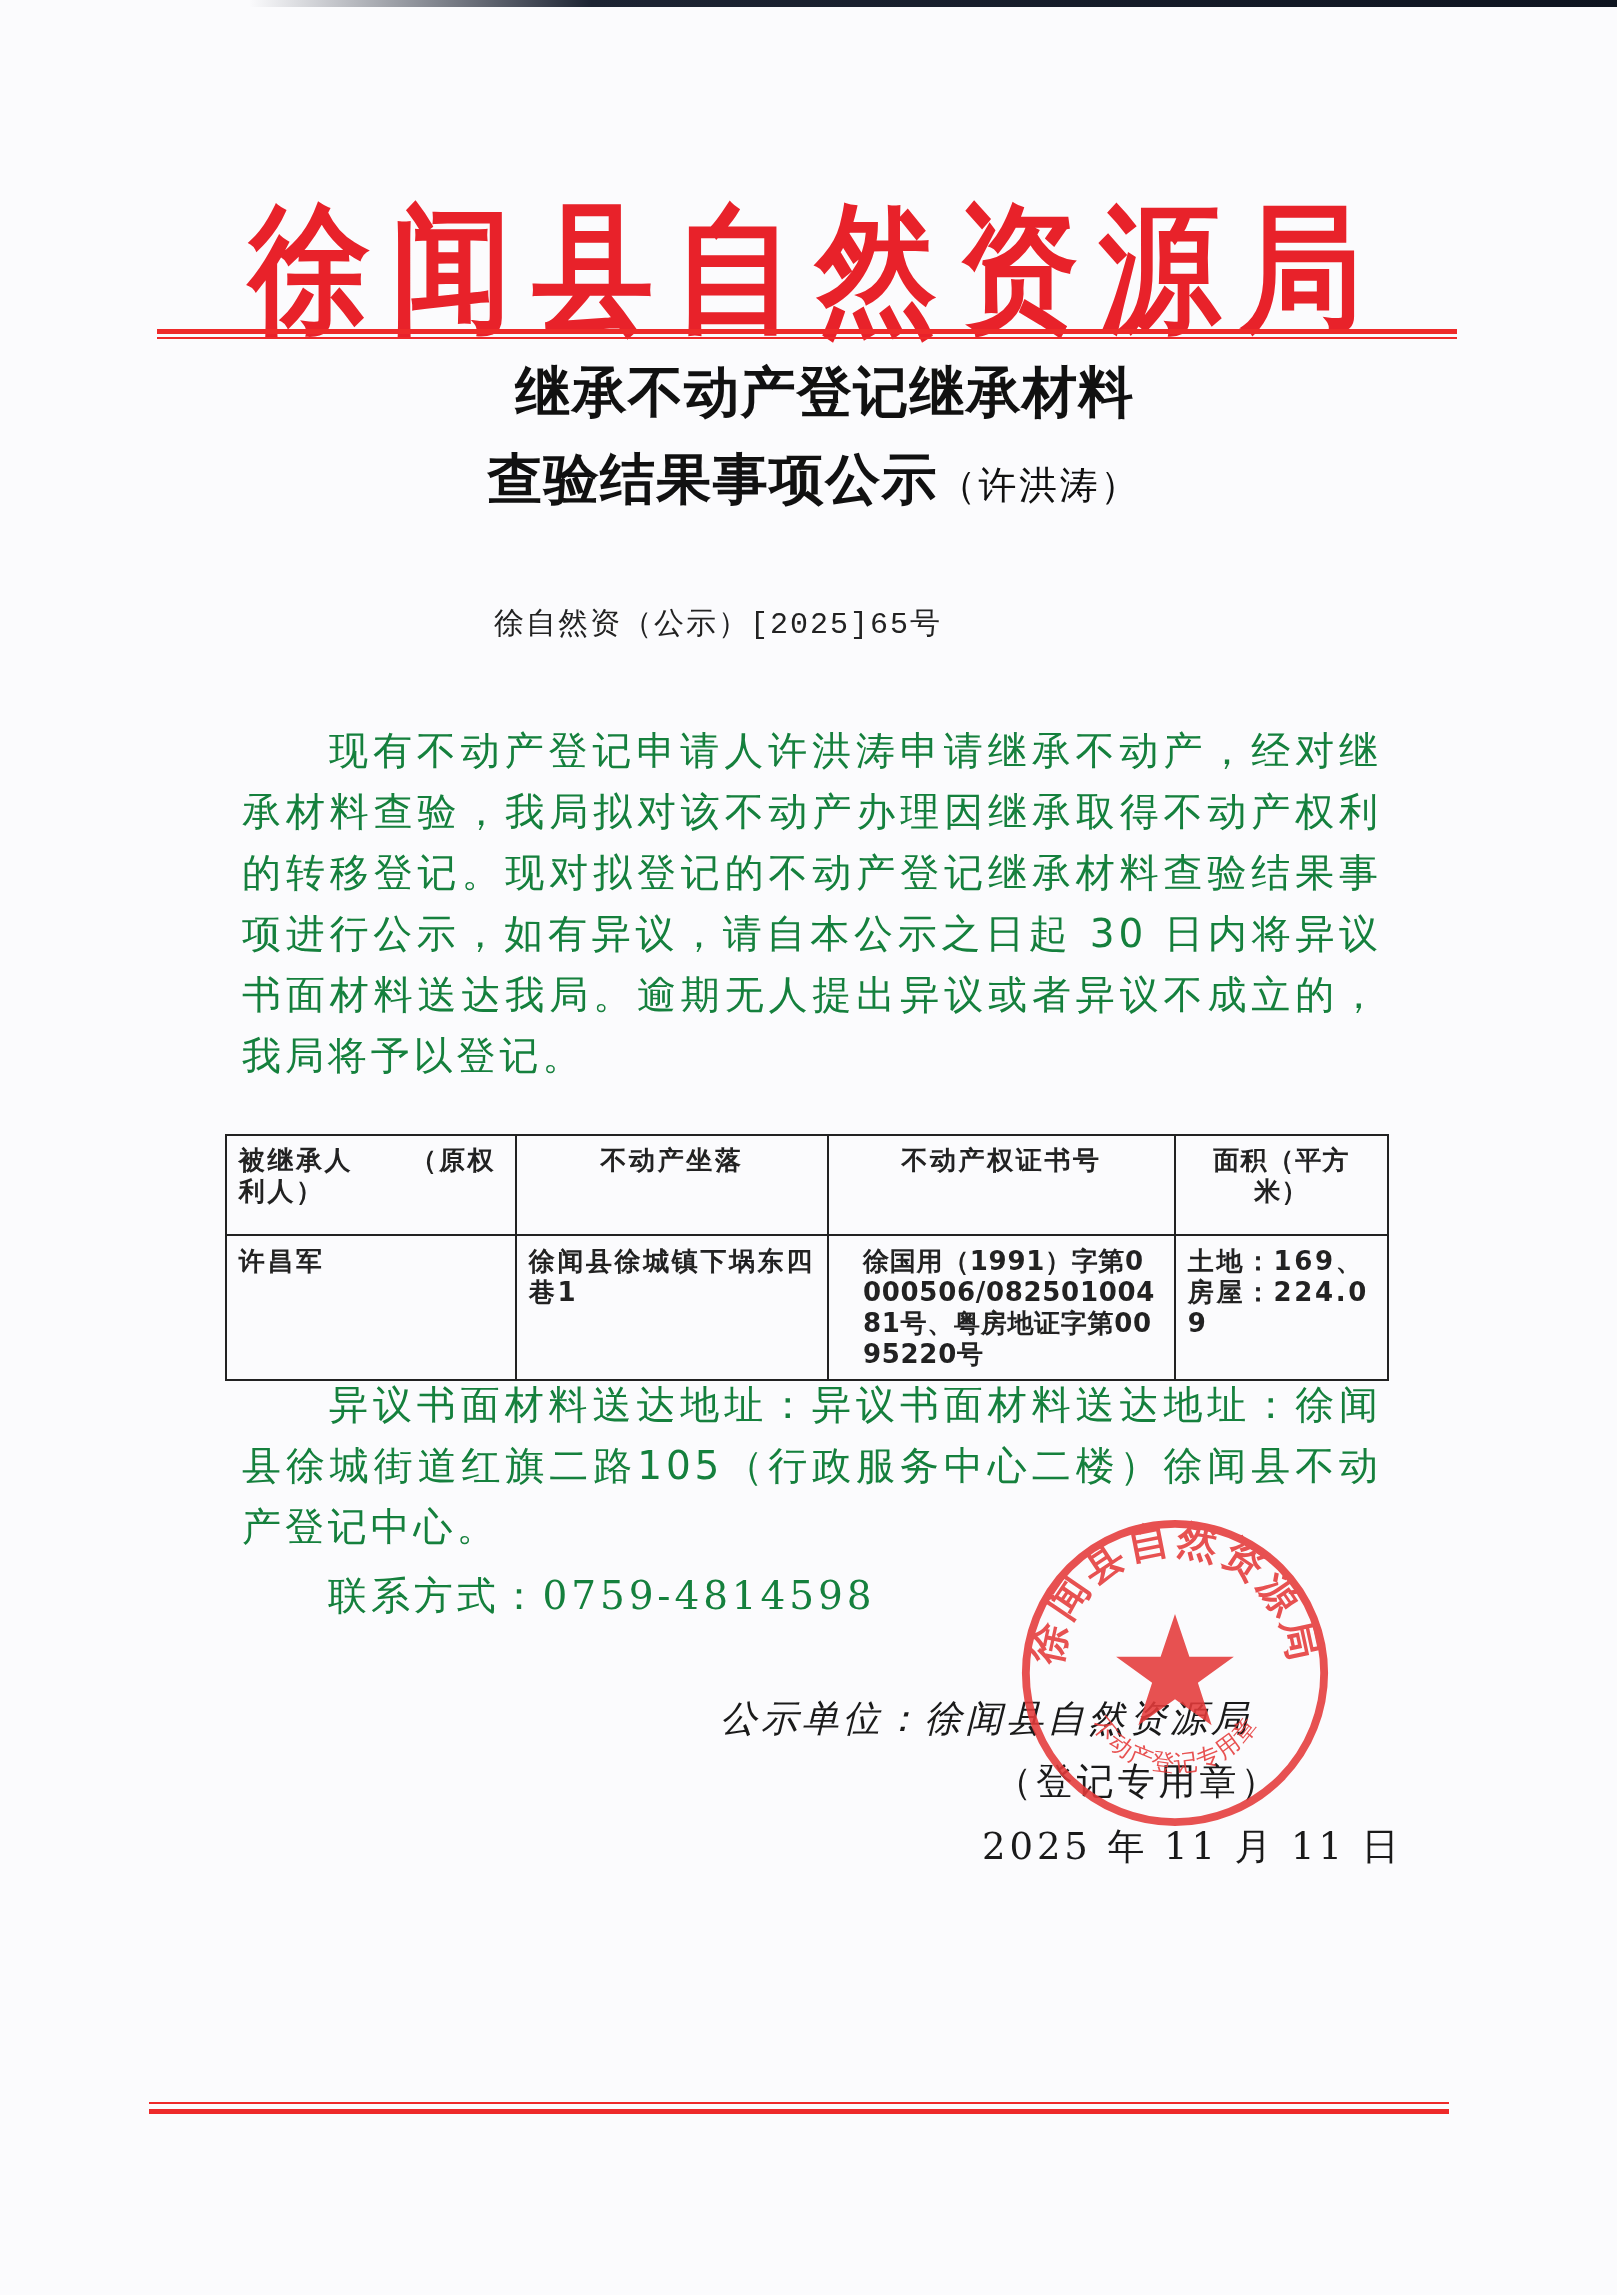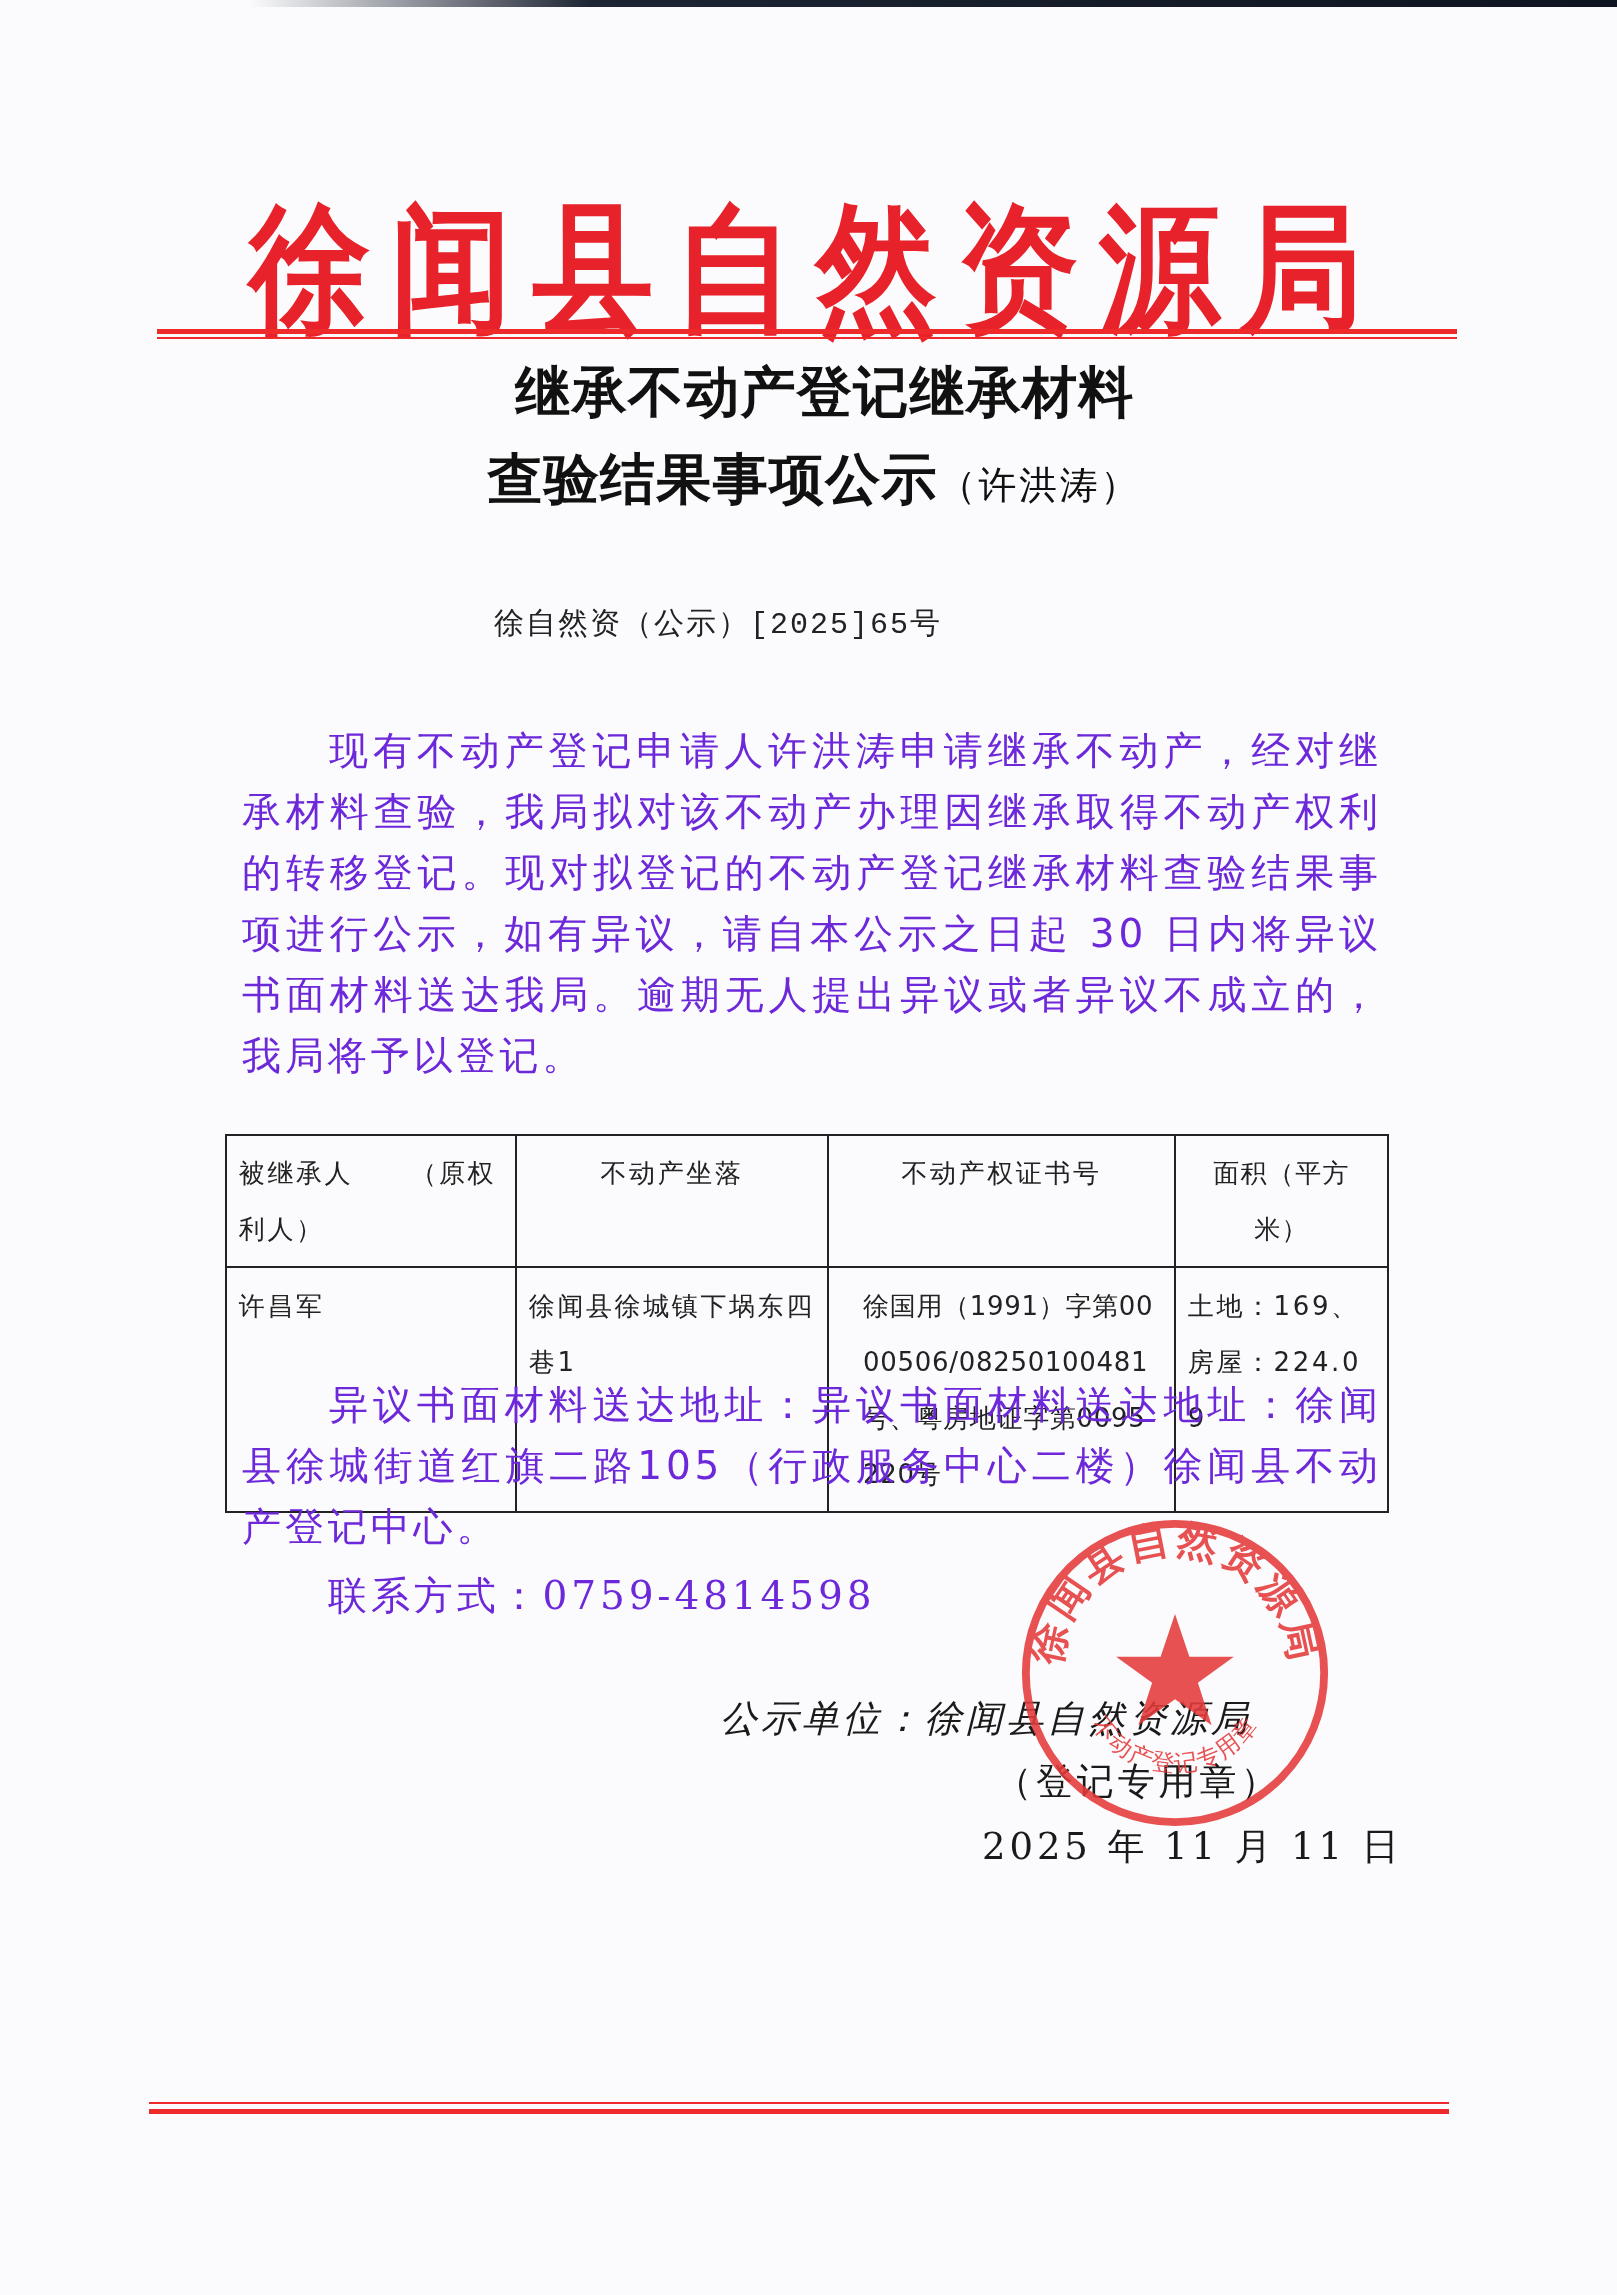--- a/index.html
+++ b/index.html
@@ -31,32 +31,32 @@
     font-size: 55px; letter-spacing: 1.3px; line-height: 1; padding-left: 16px;
   }
   .title .small { font-weight: normal; font-size: 38px; letter-spacing: 2.6px; }
   .docno {
     position: absolute; left: 0; width: 1436px; top: 603px; text-align: center;
     font-size: 30px; letter-spacing: 2px; color: #222; font-family: Liberation Mono, monospace;
   }
   .para {
     position: absolute; left: 242px; width: 1140px;
     font-family: "DejaVu Sans", sans-serif; font-size: 39px; line-height: 61px;
-    letter-spacing: 3.9px; color: #6d28d9; text-align: justify;
+    letter-spacing: 3.9px; color: #15803d; text-align: justify;
     margin: 0;
   }
   .para .indent { display: inline-block; width: 86px; }
   table.records {
     position: absolute; left: 225px; top: 1134px; width: 1162px;
     border-collapse: collapse; font-family: "DejaVu Sans", sans-serif;
     font-size: 26px; color: #222; table-layout: fixed;
   }
   table.records th, table.records td {
-    border: 2.6px solid #222; vertical-align: top; font-weight: normal;
-    padding: 9.2px 11.8px; line-height: 56px; letter-spacing: 2.6px;
+    border: 2.6px solid #222; vertical-align: top; font-weight: bold;
+    padding: 9.2px 11.8px; line-height: 31px; letter-spacing: 2.6px;
   }
   table.records th { height: 80px; text-align: center; }
   table.records td { height: 107px; }
   .c-center { }
   .seal {
     position: absolute; left: 1018px; top: 1516px; width: 314px; height: 314px;
     pointer-events: none; opacity: .88;
   }
   .signer {
     position: absolute; font-family: "DejaVu Sans", sans-serif; font-size: 37px;

